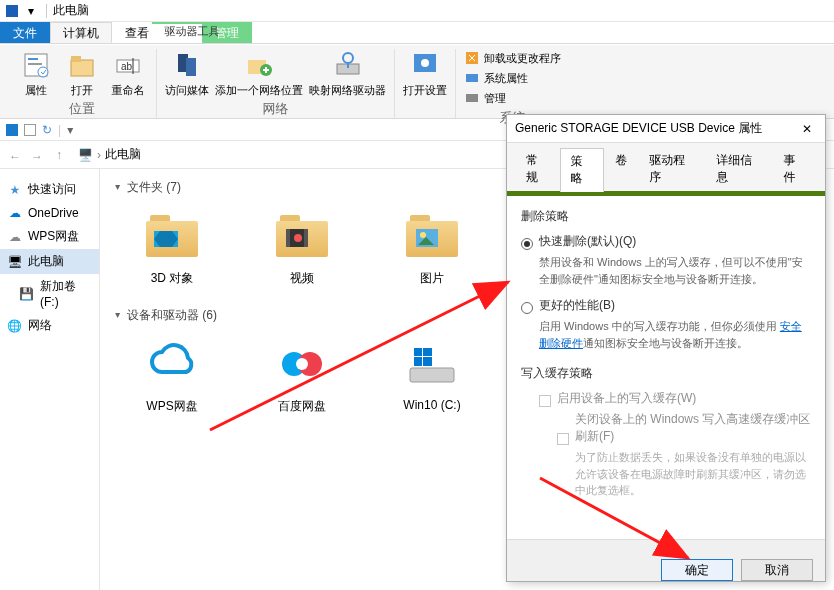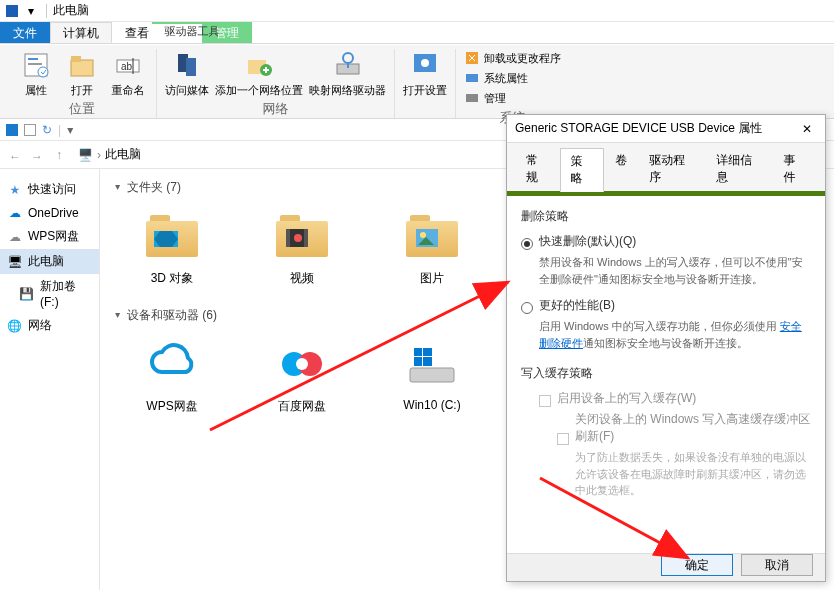--- a/index.html
+++ b/index.html
@@ -61,21 +61,21 @@
 .dlg-tab.active { background: #fff; border: 1px solid #ccc; border-bottom-color: #fff; position: relative; top: 1px; }
 .dlg-body { flex: 1; padding: 12px 14px; font-size: 12px; color: #333; overflow-y: auto; }
 .policy-hdr { margin-bottom: 8px; }
 .radio-row { display: flex; align-items: flex-end; gap: 6px; margin-bottom: 4px; }
 .radio { width: 12px; height: 12px; border: 1px solid #666; border-radius: 50%; display: inline-flex; align-items: center; justify-content: center; flex-shrink: 0; margin-top: 2px; }
 .radio.on::after { content: ''; width: 6px; height: 6px; background: #333; border-radius: 50%; }
 .desc { color: #666; font-size: 11px; margin-left: 18px; margin-bottom: 10px; line-height: 1.5; }
 .desc a { color: #0066cc; text-decoration: underline; }
 .cbx { width: 12px; height: 12px; border: 1px solid #999; display: inline-block; flex-shrink: 0; margin-top: 2px; }
 .indent { margin-left: 18px; }
-.dlg-foot { height: 28px; border-top: 1px solid #ddd; background: #f0f0f0; display: flex; align-items: flex-start; justify-content: flex-end; gap: 8px; padding: 0 12px; }
+.dlg-foot { height: 42px; border-top: 1px solid #ddd; background: #f0f0f0; display: flex; align-items: flex-end; justify-content: flex-end; gap: 8px; padding: 0 12px; }
 .btn { min-width: 72px; height: 22px; border: 1px solid #aaa; background: #e8e8e8; font-size: 12px; cursor: pointer; }
 .btn.primary { border-color: #1979ca; background: #eaf3fb; }
 svg.arrow-svg { position: absolute; top: 0; left: 0; pointer-events: none; }
 
 
 .folder { width: 52px; height: 42px; position: relative; }
 .folder::before { content: ''; position: absolute; top: 0; left: 4px; width: 20px; height: 8px; background: #e8c070; border-radius: 2px 2px 0 0; }
 .folder::after { content: ''; position: absolute; top: 6px; left: 0; right: 0; bottom: 0; background: linear-gradient(#f5d590, #e8b860); border-radius: 2px; }
 .folder .inset { position: absolute; z-index: 2; left: 8px; top: 12px; }
 </style>

